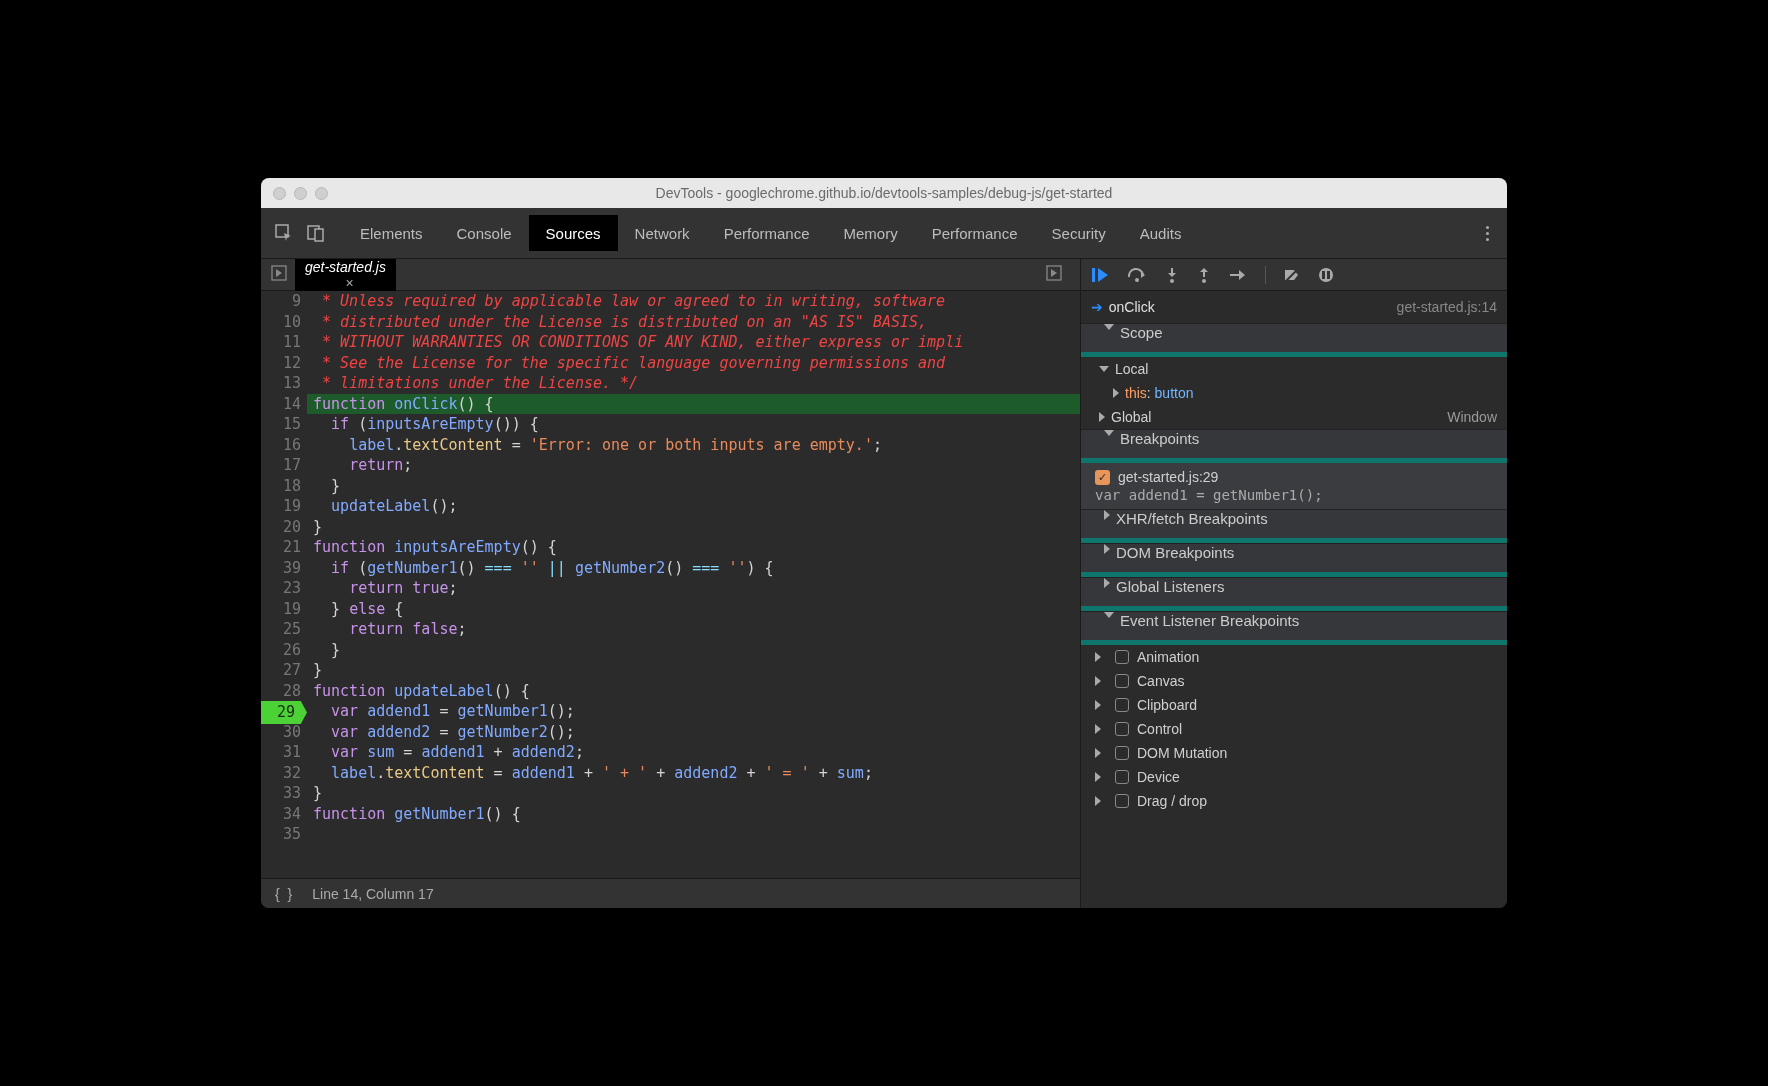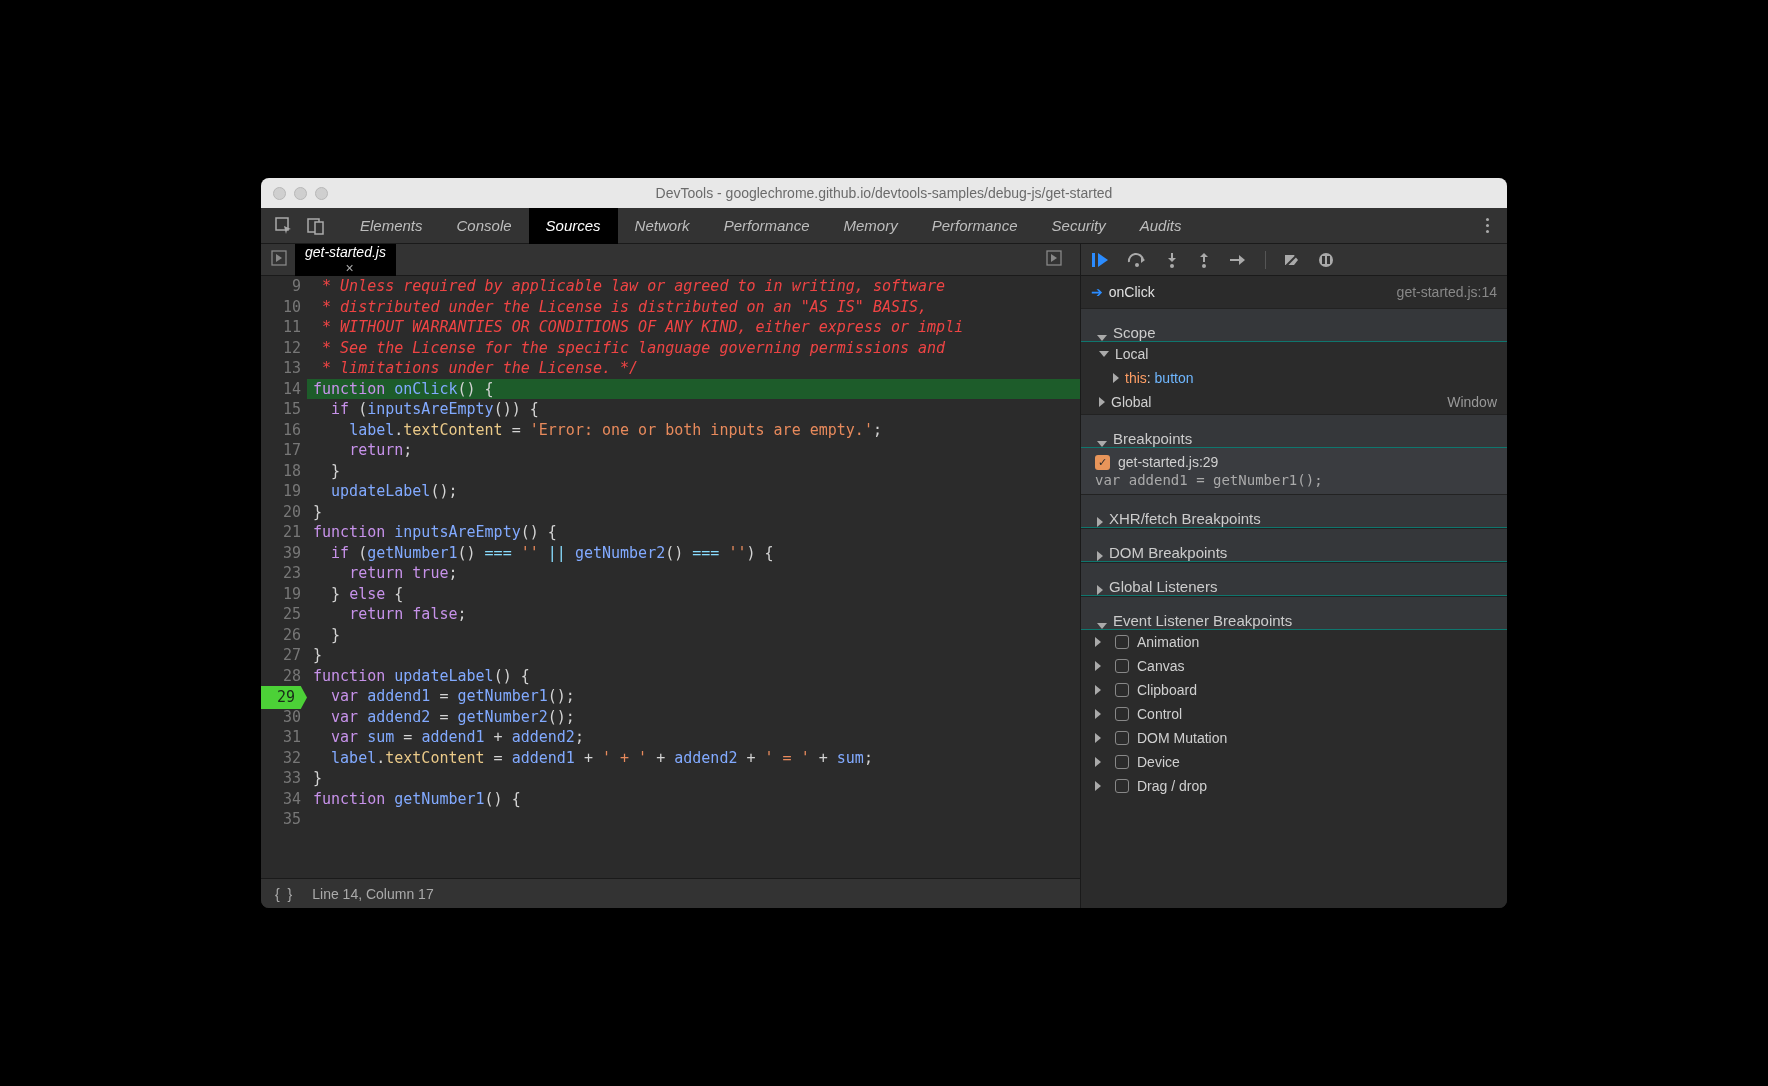--- a/index.html
+++ b/index.html
@@ -30,22 +30,22 @@
   position: relative;
   flex-shrink: 0;
 }
 .traffic-lights { display: flex; gap: 8px; margin-left: 12px; }
 .tl { width: 13px; height: 13px; border-radius: 50%; background: #cfcfcf; border: 1px solid #b8b8b8; }
 .titlebar-title {
   position: absolute; left: 0; right: 0; text-align: center;
   font-size: 14px; color: #6b6b6b; pointer-events: none;
 }
 .toolbar {
-  height: 36px; background: #333; display: flex; align-items: center;
-  border-bottom: 1px solid #1a1a1a; flex-shrink: 0; position: relative; font-style: italic;
+  height: 51px; background: #333; display: flex; align-items: center;
+  border-bottom: 1px solid #1a1a1a; flex-shrink: 0; position: relative;
 }
 .toolbar-left { display: flex; align-items: center; margin-left: 14px; gap: 14px; }
 .tb-icon { color: #aaa; display: flex; align-items: center; }
 .tabs { display: flex; margin-left: 18px; }
 .tab {
   padding: 0 17px; height: 36px; display: flex; align-items: center;
   color: #bdbdbd; font-size: 15px; cursor: pointer;
 }
 .tab.active { background: #000; color: #fff; }
 .kebab {
@@ -103,22 +103,22 @@
 .dbg-sep { width: 1px; height: 18px; background: #555; }
 .dbg-body { flex: 1; overflow: auto; font-size: 14px; color: #d0d0d0; }
 .call-stack {
   height: 32px; display: flex; align-items: center; padding: 0 10px;
   background: #2b2b2b;
 }
 .cs-arrow { color: #2b8cff; margin-right: 6px; }
 .cs-fn { color: #e0e0e0; }
 .cs-loc { margin-left: auto; color: #888; }
 .section-hdr {
-  height: 34px; background: #35373a; border-top: 1px solid #222; border-bottom: 1px solid #0f766e;
-  display: flex; align-items: flex-end; padding: 0 16px; color: #ccc; font-size: 15px;
+  height: 34px; background: #35373a; border-top: 1px solid #222; border-bottom: 5px solid #0f766e;
+  display: flex; align-items: flex-start; padding: 0 23px; color: #ccc; font-size: 15px;
 }
 .tri { display: inline-block; width: 0; height: 0; margin-right: 6px; }
 .tri.down { border-left: 5px solid transparent; border-right: 5px solid transparent; border-top: 6px solid #aaa; }
 .tri.right { border-top: 5px solid transparent; border-bottom: 5px solid transparent; border-left: 6px solid #aaa; }
 .scope-row { padding: 4px 10px 4px 18px; display: flex; align-items: center; }
 .scope-row .right-lbl { margin-left: auto; color: #999; }
 .bp-item { padding: 6px 10px 2px 14px; background: #3a3c40; }
 .bp-item-top { display: flex; align-items: center; gap: 8px; }
 .bp-chk {
   width: 15px; height: 15px; background: #e8955a; border-radius: 3px;

